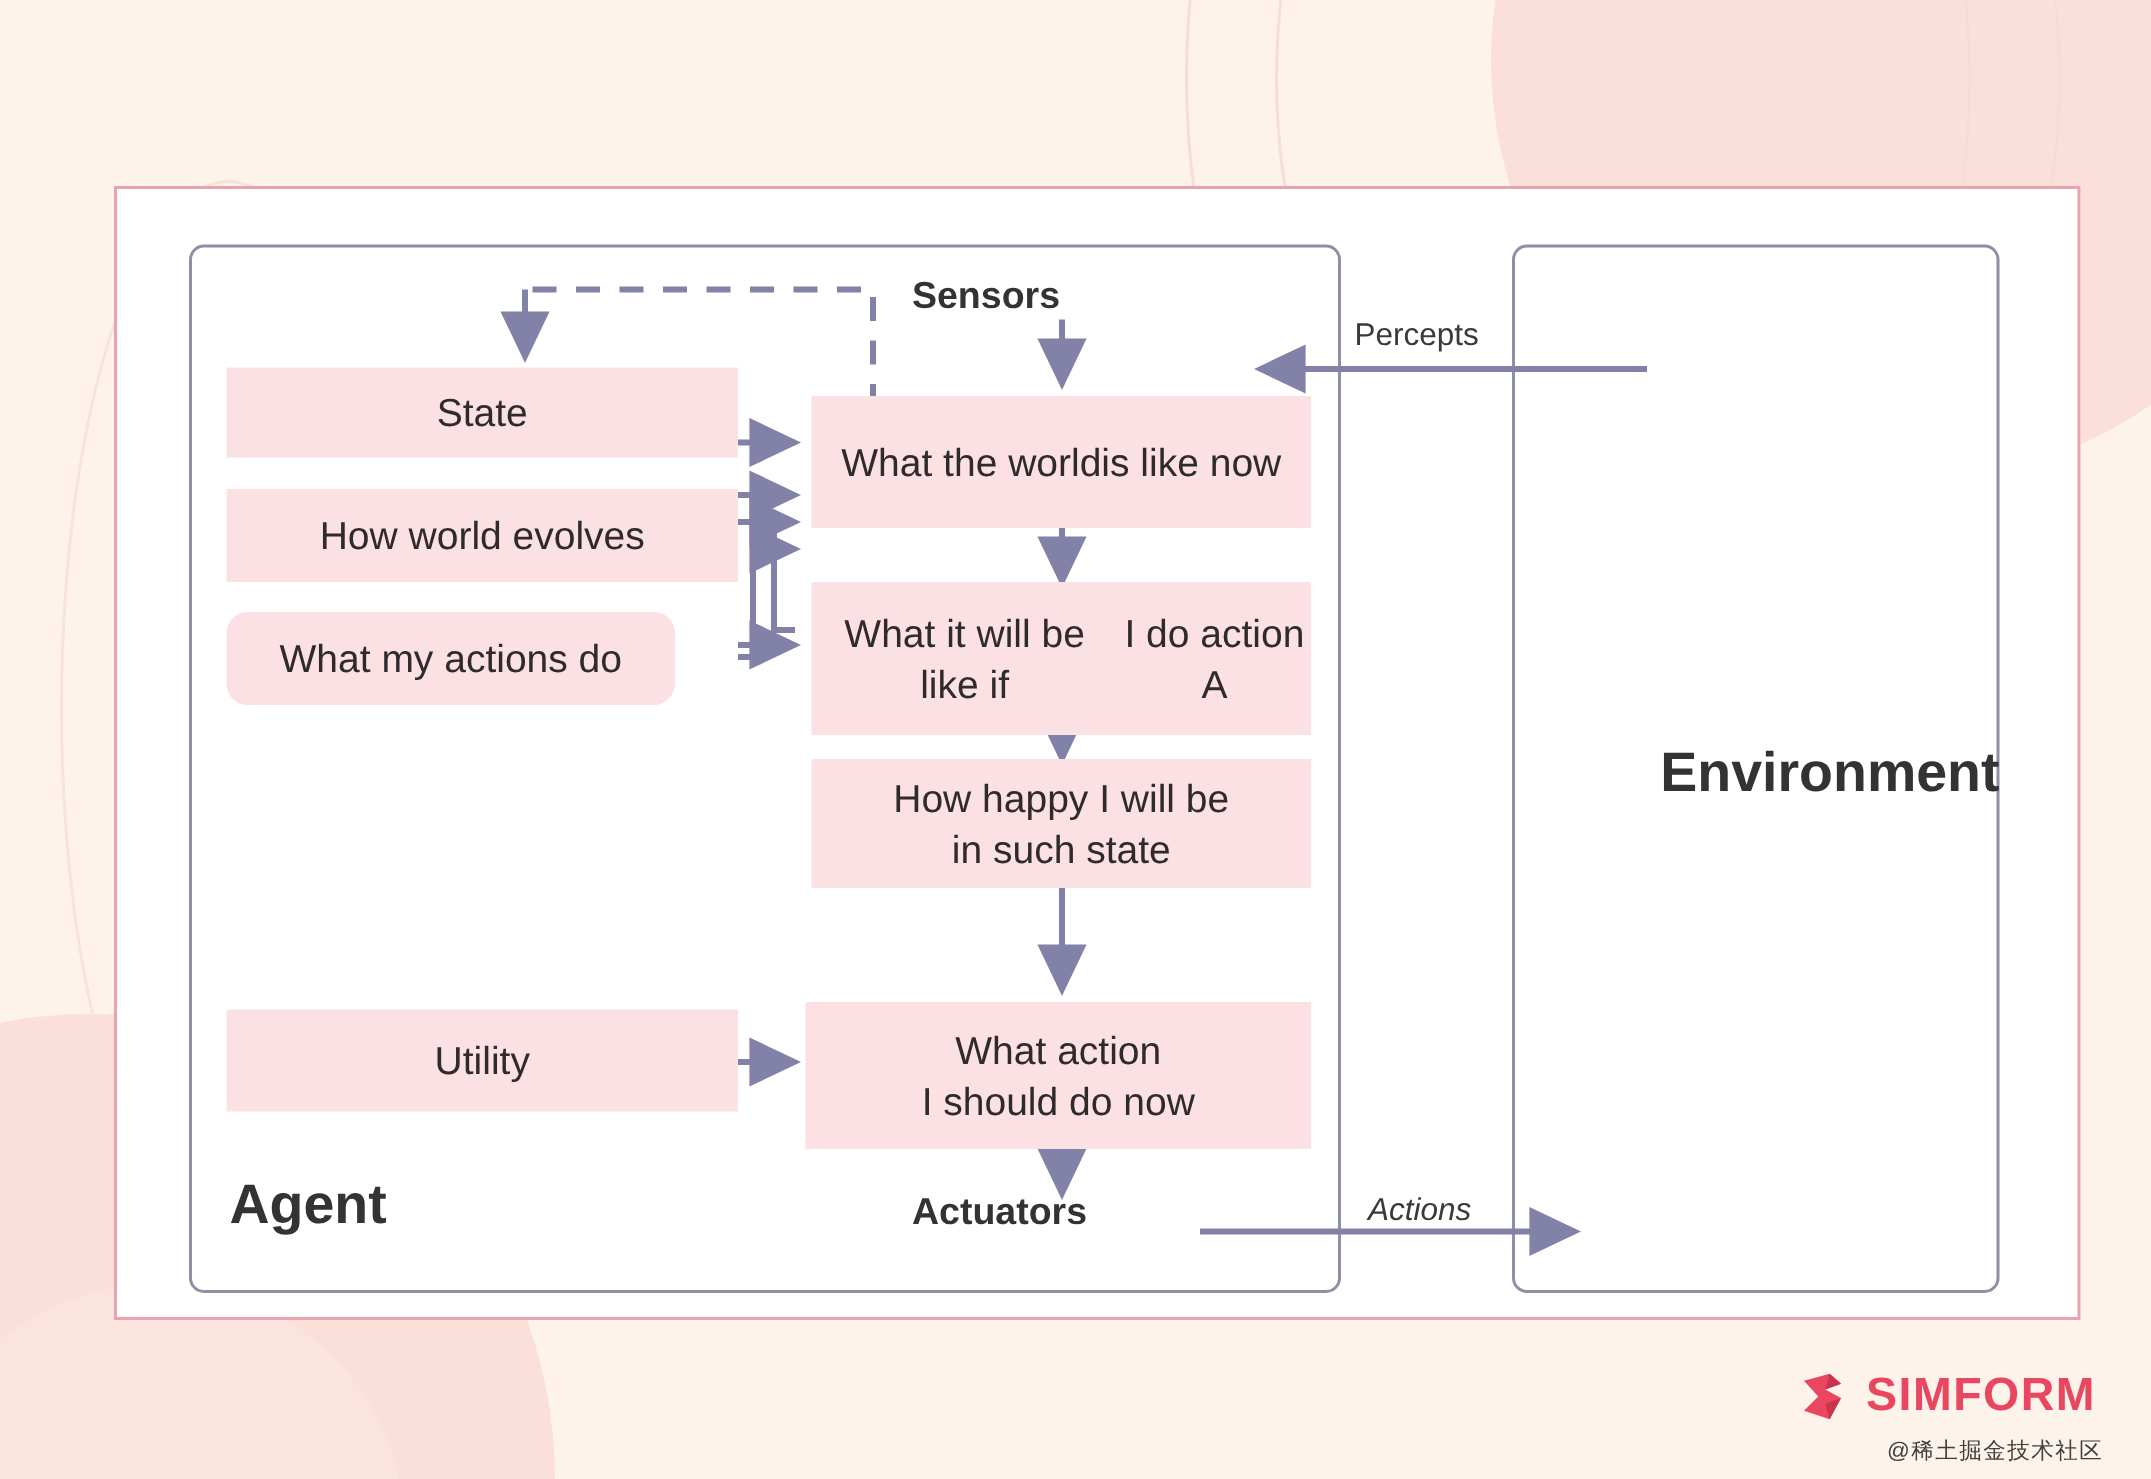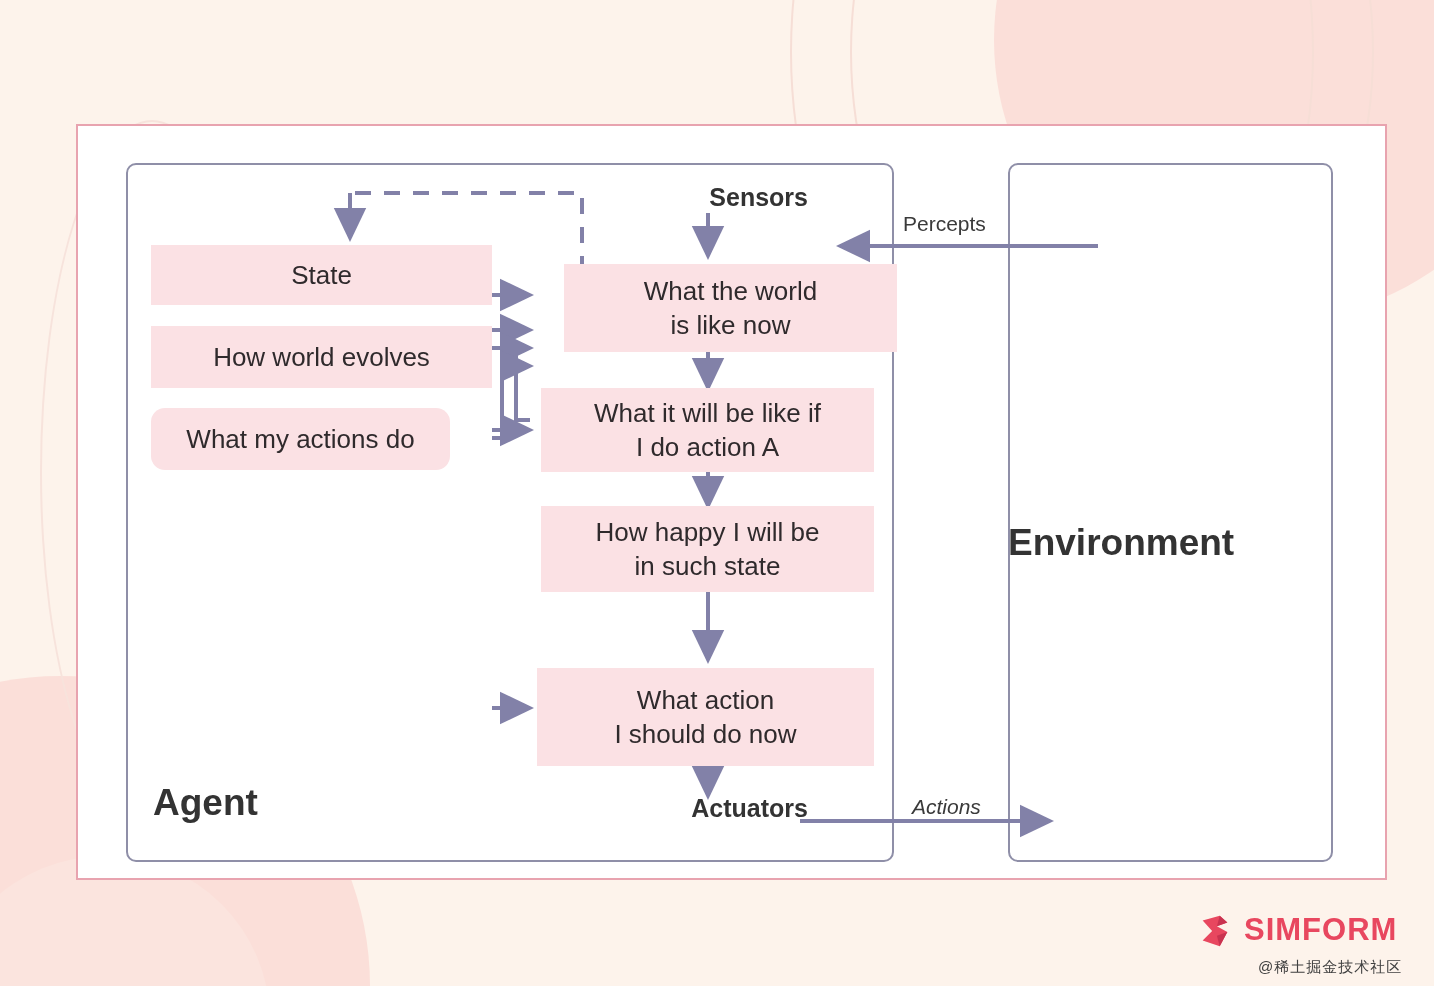--- a/index.html
+++ b/index.html
@@ -133,23 +133,23 @@
     width: 325px;
     height: 699px;
     border: 2px solid #8f8fa8;
     border-radius: 10px;
     box-sizing: border-box;
     background: transparent;
   }
   #env-label {
     position: absolute;
     left: 1008px;
-    top: 522px;
+    top: 494px;
     width: 325px;
-    text-align: left;
+    text-align: right;
     font-size: 37px;
     font-weight: bold;
     color: #333333;
   }
 
   
   .pbox {
     position: absolute;
     background: #fbe1e4;
     color: #2f2a2c;
@@ -161,21 +161,21 @@
     line-height: 1.32;
     box-sizing: border-box;
   }
 
   
   .blabel {
     position: absolute;
     font-size: 25px;
     font-weight: bold;
     color: #333333;
-    text-align: right;
+    text-align: left;
   }
   .plabel {
     position: absolute;
     font-size: 21px;
     color: #3a3a3a;
   }
 
   
   #wires {
     position: absolute;
@@ -272,27 +272,28 @@
       <path d="M800,821 L1050,821" marker-end="url(#ah)"></path>
     </g>
   </svg>
 
   <div class="pbox" style="left:151px; top:245px; width:341px; height:60px;">State</div>
 
   <div class="pbox" style="left:151px; top:326px; width:341px; height:62px;">How world evolves</div>
 
   <div class="pbox" style="left:151px; top:408px; width:299px; height:62px;border-radius:14px;">What my actions do</div>
 
-
-  <div class="pbox" style="left:541px; top:264px; width:333px; height:88px; flex-direction:column;margin-left:23px;">
+  <div class="pbox" style="left:151px; top:673px; width:341px; height:68px;">Utility</div>
+
+  <div class="pbox" style="left:541px; top:264px; width:333px; height:88px; ">
     <span>What the world</span>
     <span>is like now</span>
   </div>
 
-  <div class="pbox" style="left:541px; top:388px; width:333px; height:84px; flex-direction:column;">
+  <div class="pbox" style="left:541px; top:388px; width:333px; height:102px; ">
     <span>What it will be like if</span>
     <span>I do action A</span>
   </div>
 
   <div class="pbox" style="left:537px; top:668px; width:337px; height:98px; flex-direction:column;">
     <span>What action</span>
     <span>I should do now</span>
   </div>
 
   <div class="pbox" style="left:541px; top:506px; width:333px; height:86px; flex-direction:column;">

